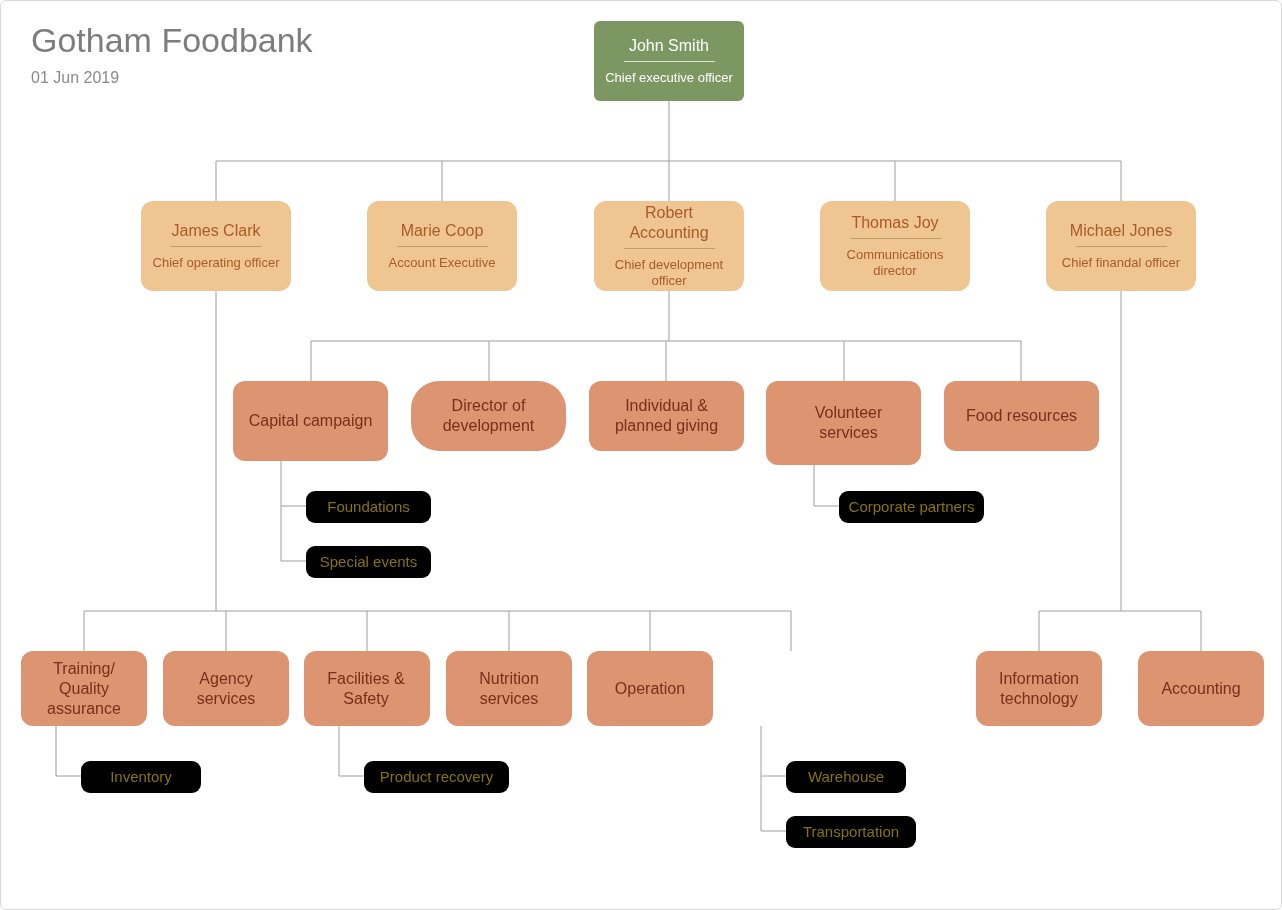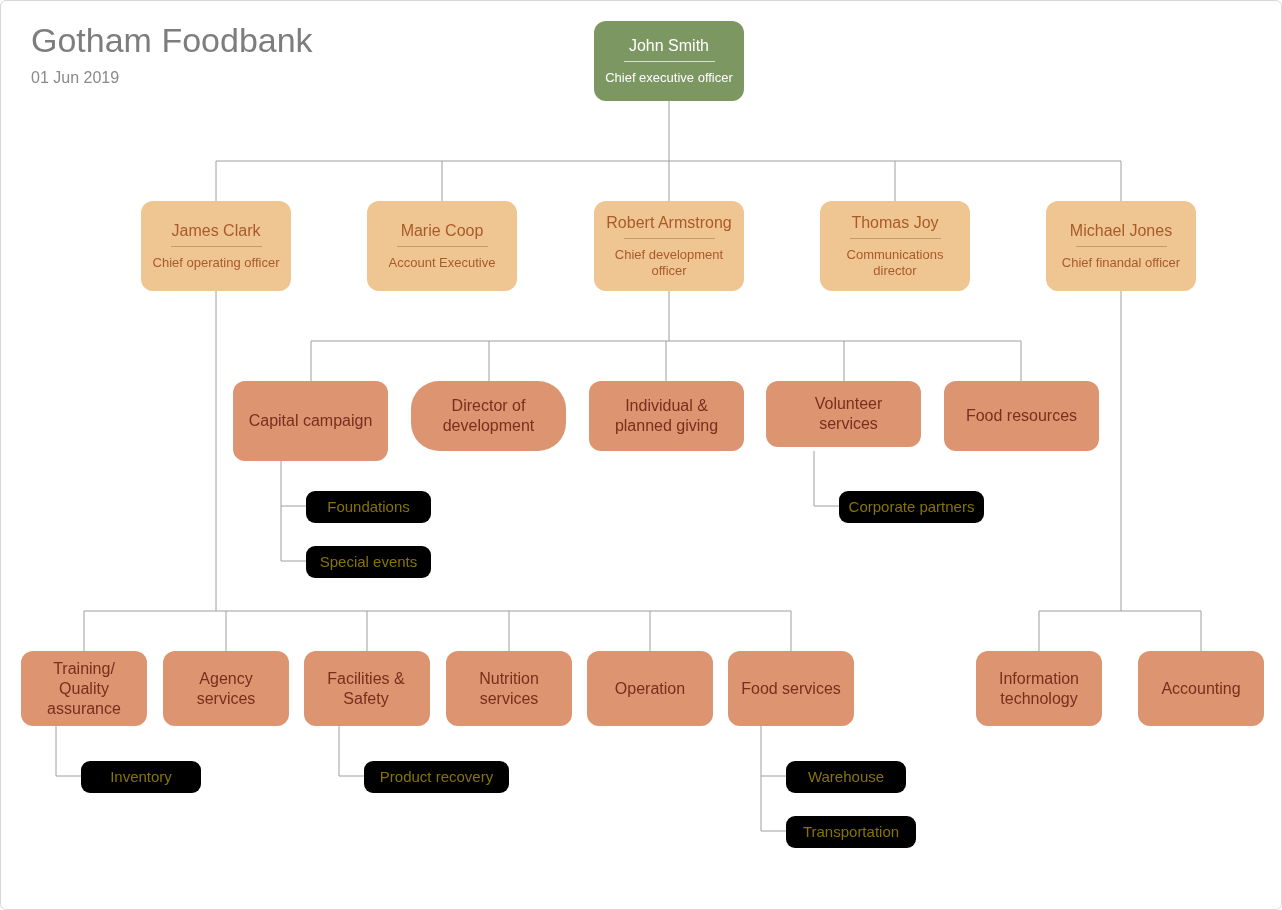--- a/index.html
+++ b/index.html
@@ -54,20 +54,21 @@
   }
   .node .hr {
     width: 70%;
     height: 0;
     border-top: 1px solid rgba(255,255,255,0.55);
     margin: 5px 0 2px 0;
   }
   .green {
     background: #7c9762;
     color: #ffffff;
+    border-radius: 6px;
   }
   .green .hr { border-top-color: rgba(255,255,255,0.7); }
   .tan {
     background: #efc691;
     color: #a95a2a;
   }
   .tan .hr { border-top-color: #c79a64; }
   .salmon {
     background: #dc9471;
     color: #7a2e1c;
@@ -161,21 +162,21 @@
     <div class="nm">James Clark</div>
     <div class="hr"></div>
     <div class="role">Chief operating officer</div>
   </div>
   <div class="node tan" style="left:366px; top:200px; width:150px; height:90px;">
     <div class="nm">Marie Coop</div>
     <div class="hr"></div>
     <div class="role">Account Executive</div>
   </div>
   <div class="node tan" style="left:593px; top:200px; width:150px; height:90px;">
-    <div class="nm">Robert Armstrong</div>
+    <div class="nm">Robert Accounting</div>
     <div class="hr"></div>
     <div class="role">Chief development officer</div>
   </div>
   <div class="node tan" style="left:819px; top:200px; width:150px; height:90px;">
     <div class="nm">Thomas Joy</div>
     <div class="hr"></div>
     <div class="role">Communications director</div>
   </div>
   <div class="node tan" style="left:1045px; top:200px; width:150px; height:90px;">
     <div class="nm">Michael Jones</div>
@@ -185,21 +186,21 @@
 
   <div class="node salmon" style="left:232px; top:380px; width:155px; height:80px;">
     <span>Capital campaign</span>
   </div>
   <div class="node salmon" style="left:410px; top:380px; width:155px; height:70px;border-radius:28px;">
     <span>Director of development</span>
   </div>
   <div class="node salmon" style="left:588px; top:380px; width:155px; height:70px;">
     <span>Individual &amp; planned giving</span>
   </div>
-  <div class="node salmon" style="left:765px; top:380px; width:155px; height:66px;padding-left:20px;">
+  <div class="node salmon" style="left:765px; top:380px; width:155px; height:84px;padding-left:20px;">
     <span>Volunteer services</span>
   </div>
   <div class="node salmon" style="left:943px; top:380px; width:155px; height:70px;">
     <span>Food resources</span>
   </div>
 
   <div class="node yellow" style="left:305px; top:490px; width:125px; height:32px;">
     <span>Foundations</span>
   </div>
   <div class="node yellow" style="left:305px; top:545px; width:125px; height:32px;">
@@ -218,23 +219,20 @@
   </div>
   <div class="node salmon" style="left:303px; top:650px; width:126px; height:75px;padding-left:8px;">
     <span>Facilities &amp; Safety</span>
   </div>
   <div class="node salmon" style="left:445px; top:650px; width:126px; height:75px;">
     <span>Nutrition services</span>
   </div>
   <div class="node salmon" style="left:586px; top:650px; width:126px; height:75px;">
     <span>Operation</span>
   </div>
-  <div class="node salmon" style="left:727px; top:650px; width:126px; height:75px;">
-    <span>Food services</span>
-  </div>
 
   <div class="node yellow" style="left:80px; top:760px; width:120px; height:32px;">
     <span>Inventory</span>
   </div>
   <div class="node yellow" style="left:363px; top:760px; width:145px; height:32px;">
     <span>Product recovery</span>
   </div>
   <div class="node yellow" style="left:785px; top:760px; width:120px; height:32px;">
     <span>Warehouse</span>
   </div>

